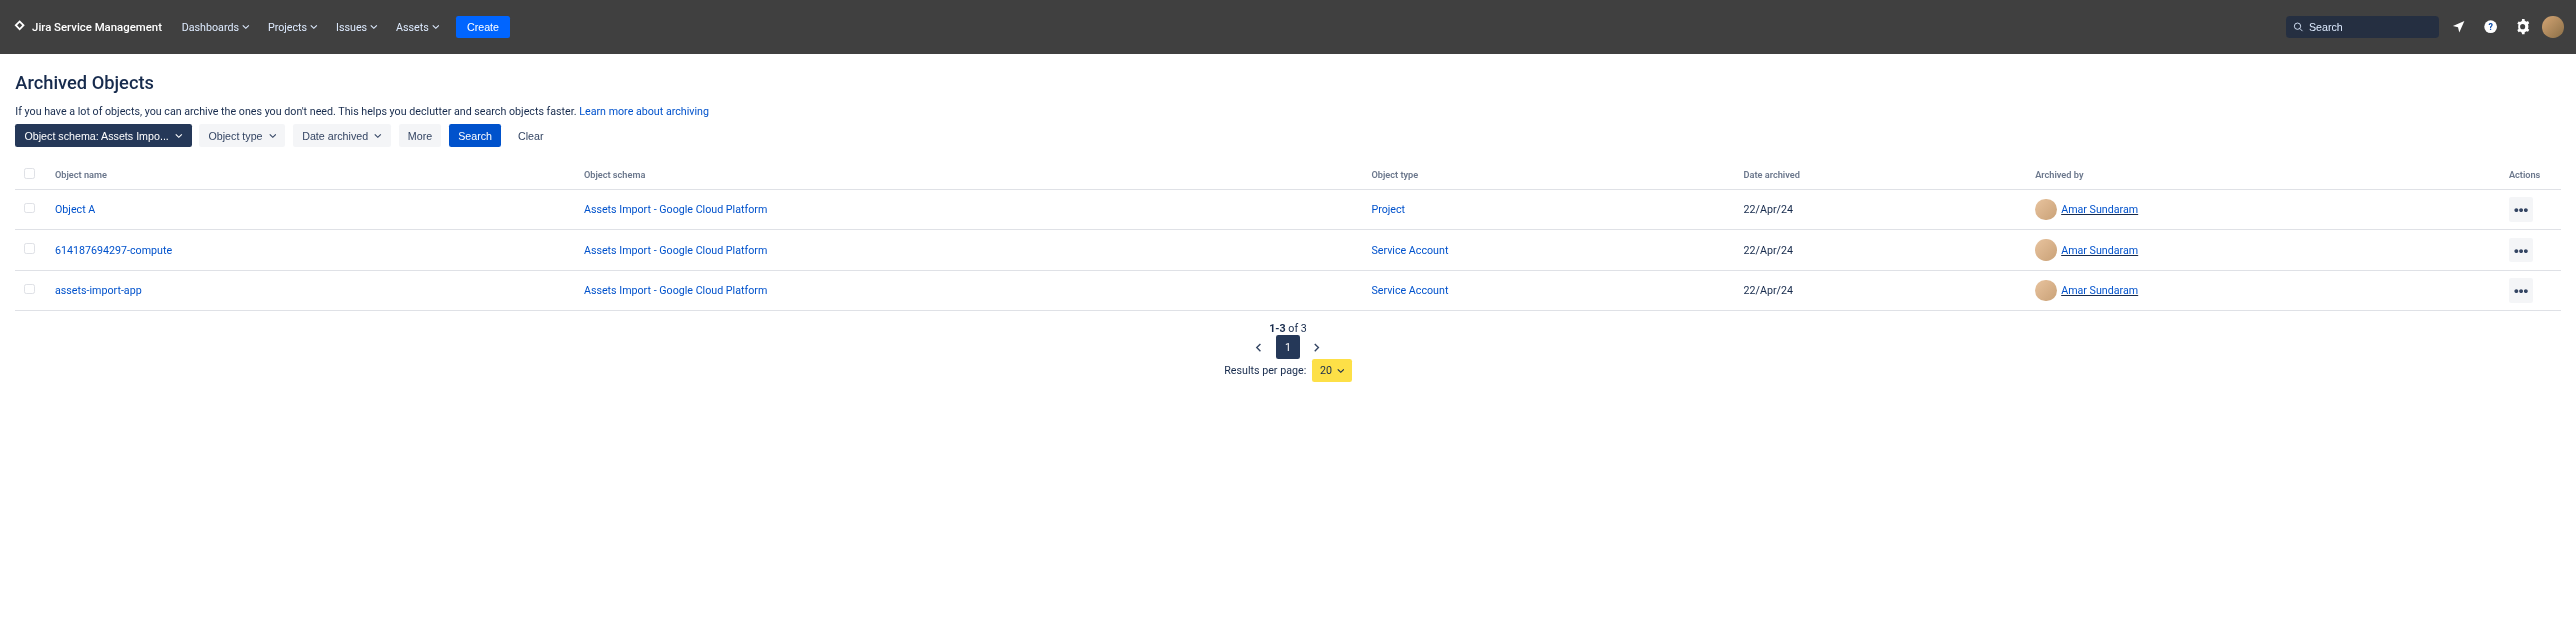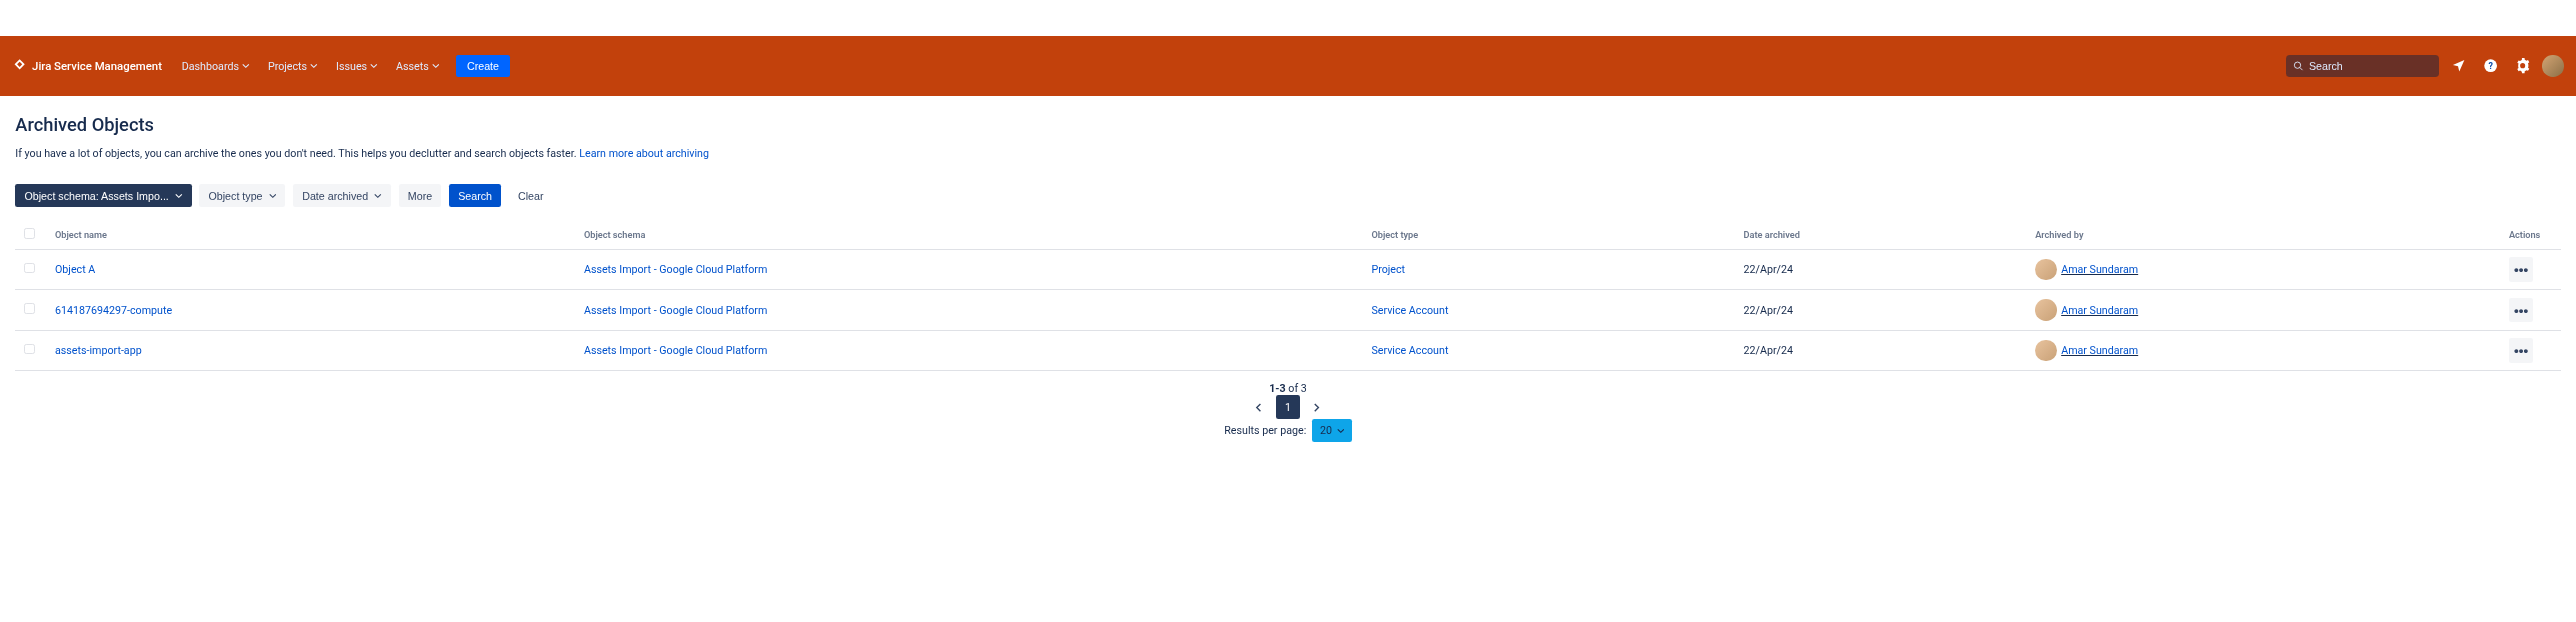--- a/index.html
+++ b/index.html
@@ -1,32 +1,32 @@
 <!DOCTYPE html>
 <html style="font-size:12.2px"><head>
 <meta charset="utf-8">
 <style>
 *{box-sizing:border-box;margin:0;padding:0;}
 body{font-family:-apple-system,BlinkMacSystemFont,"Segoe UI",Roboto,sans-serif;font-size:10.7px;color:#172b4d;background:#fff;}
-.topnav{background:#c2410c;height:60px;display:flex;align-items:center;padding:0 12.2px;margin-top:36px;}
+.topnav{background:#404040;height:54px;display:flex;align-items:center;padding:0 12.2px;}
 .logo{display:flex;align-items:center;color:#fff;font-weight:500;font-size:11.4px;margin-right:12.2px;}
 .logo svg{margin-right:4.6px;}
 .nav-links{display:flex;align-items:center;gap:3.1px;}
 .nav-item{color:#deebff;padding:6.1px 7.6px;border-radius:2.3px;display:flex;align-items:center;gap:3.1px;cursor:pointer;font-size:10.7px;}
 .create-btn{background:#0065ff;color:#fff;border:none;padding:5.3px 10.7px;border-radius:2.3px;font-weight:500;font-size:10.7px;cursor:pointer;margin-left:6.1px;}
 .nav-right{margin-left:auto;display:flex;align-items:center;gap:7.6px;}
 .search-box{background:rgba(9,30,66,0.48);border-radius:3.8px;display:flex;align-items:center;padding:4.6px 7.6px;width:153px;}
 .search-box input{background:transparent;border:none;color:#deebff;font-size:10.7px;outline:none;width:100%;}
 .search-box input::placeholder{color:#deebff;}
 .icon-btn{color:#fff;cursor:pointer;display:flex;align-items:center;justify-content:center;width:24.4px;height:24.4px;border-radius:50%;}
 .avatar{width:21.4px;height:21.4px;border-radius:50%;background:linear-gradient(135deg,#d4a574,#8b6f47);cursor:pointer;}
 .avatar-sm{width:21.4px;height:21.4px;border-radius:50%;background:linear-gradient(135deg,#e8c39e,#c9a177);display:inline-block;margin-right:4.6px;vertical-align:middle;flex-shrink:0;}
 .page{padding:18.3px 15.3px;}
 .page-title{font-size:18.3px;font-weight:500;color:#172b4d;margin-bottom:12.2px;}
-.description{font-size:10.7px;color:#172b4d;margin-bottom:24px;}
+.description{font-size:10.7px;color:#172b4d;margin-bottom:6px;}
 .description a{color:#0052cc;text-decoration:none;}
 .filters{display:flex;gap:7.6px;margin-bottom:13.7px;}
 .filter-chip{background:#f4f5f7;border:none;border-radius:2.3px;padding:5.3px 9.2px;font-size:10.7px;color:#344563;cursor:pointer;display:flex;align-items:center;gap:6.1px;}
 .filter-chip.active{background:#253858;color:#fff;}
 .filter-chip.primary{background:#0052cc;color:#fff;}
 .filter-chip.ghost{background:transparent;}
 .chevron{width:7.6px;height:7.6px;}
 table{width:100%;border-collapse:collapse;}
 thead th{text-align:left;font-size:9.2px;font-weight:600;color:#6b778c;padding:7.6px 9.2px;border-bottom:1.5px solid #dfe1e6;}
 tbody td{padding:7.6px 9.2px;border-bottom:0.8px solid #dfe1e6;font-size:10.7px;vertical-align:middle;}
@@ -34,21 +34,21 @@
 .checkbox{width:10.7px;height:10.7px;border:1.5px solid #dfe1e6;border-radius:2.3px;display:inline-block;cursor:pointer;}
 .archiver{display:flex;align-items:center;text-decoration:underline;}
 .archiver a{color:#0052cc;}
 .action-btn{background:#f4f5f7;border:none;border-radius:2.3px;width:24.4px;height:24.4px;cursor:pointer;display:flex;align-items:center;justify-content:center;color:#344563;font-weight:bold;}
 .pagination{display:flex;align-items:center;justify-content:space-between;padding:10.7px 0;flex-direction:column;}
 .page-info{font-size:10.7px;}
 .page-controls{display:flex;align-items:center;gap:4.6px;}
 .page-btn{width:24.4px;height:24.4px;display:flex;align-items:center;justify-content:center;border-radius:2.3px;cursor:pointer;color:#344563;}
 .page-btn.current{background:#253858;color:#fff;}
 .results-per{display:flex;align-items:center;gap:6.1px;font-size:10.7px;justify-content:space-between;}
-.results-select{background:#0ea5e9;border:none;padding:4.6px 7.6px;border-radius:2.3px;display:flex;align-items:center;gap:4.6px;cursor:pointer;}
+.results-select{background:#fde047;border:none;padding:4.6px 7.6px;border-radius:2.3px;display:flex;align-items:center;gap:4.6px;cursor:pointer;}
 .col-check{width:30.5px;}
 .col-actions{width:61px;text-align:left;}
 </style>
 </head>
 <body>
 
 <div class="topnav">
   <div class="logo">
     <svg width="15.3" height="15.3" viewBox="0 0 24 24">
         <path fill="#fff" d="M12 2L4 10l8 8 8-8-8-8zm0 4l4 4-4 4-4-4 4-4z"></path>

